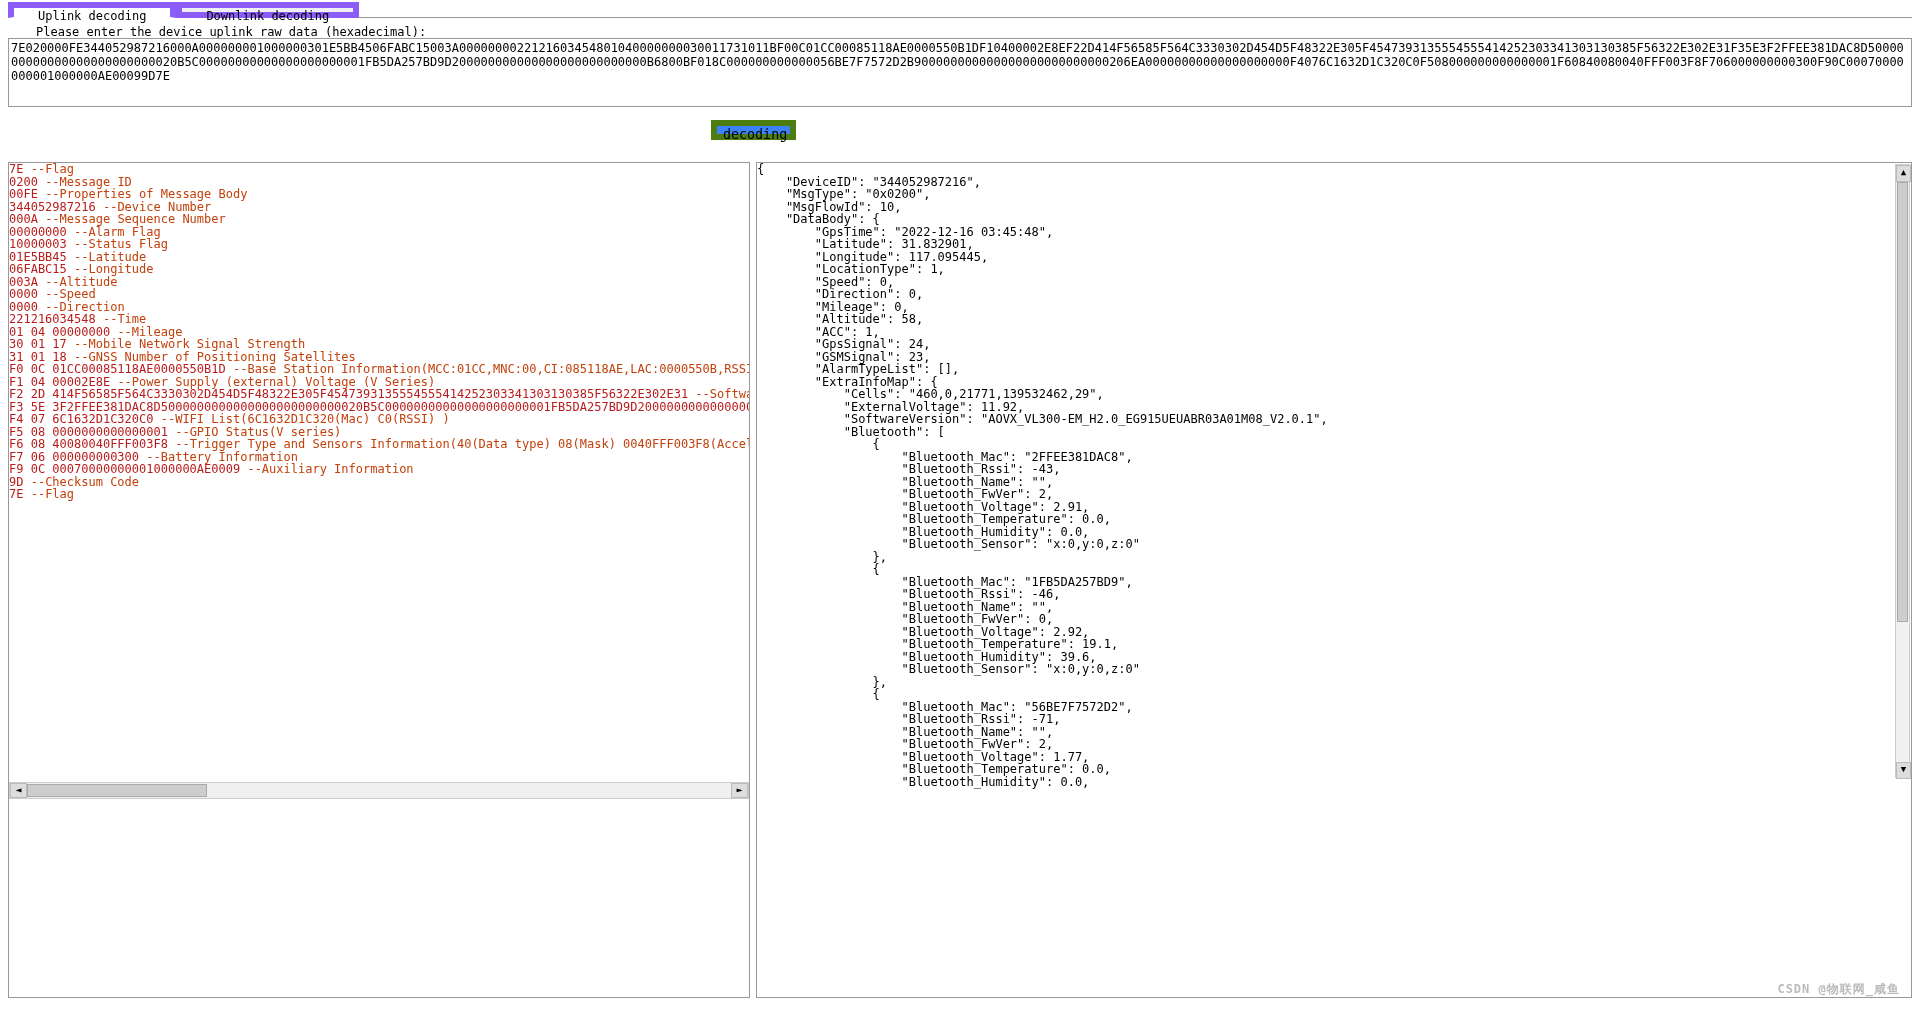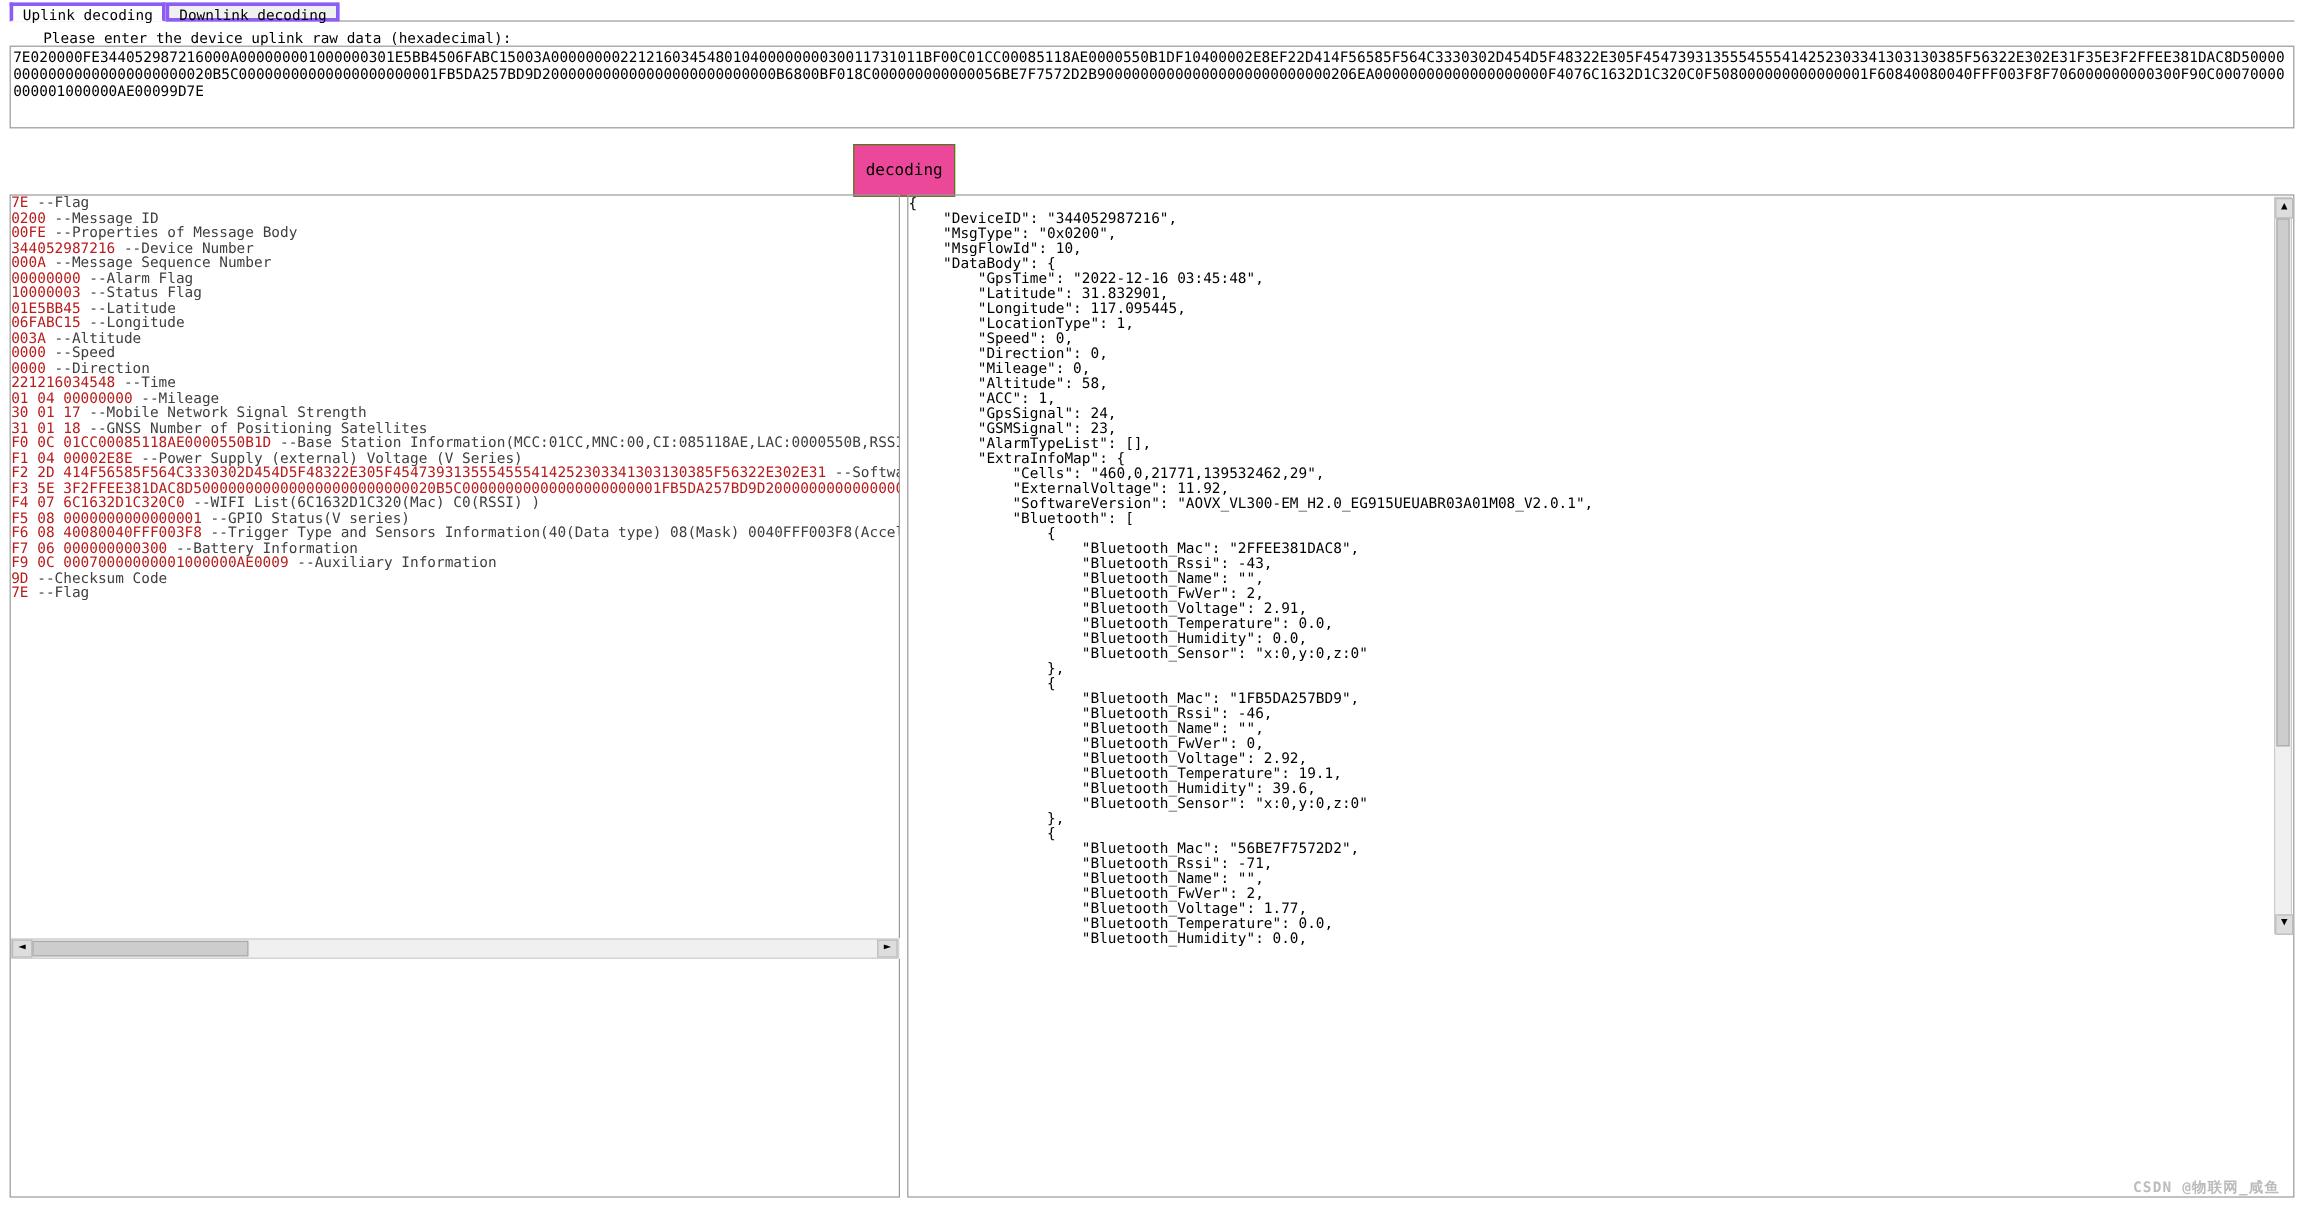--- a/index.html
+++ b/index.html
@@ -1,27 +1,27 @@
 <!DOCTYPE html>
 <html><head>
 <meta charset="utf-8">
 <style>
   html, body { margin:0; padding:0; width:1920px; height:1018px; background:#ffffff; font-family:"SimSun","NSimSun",monospace; font-size:12px; color:#000; overflow:hidden; }
   .tabs { position:absolute; left:8px; top:2px; height:16px; display:flex; }
-  .tab { border:3px solid #8b5cf6; padding:1px 8px; background:#f0f0f0; margin-right:0px; cursor:pointer; position:relative; }
+  .tab { border:6px solid #8b5cf6; padding:1px 24px; background:#f0f0f0; margin-right:0px; cursor:pointer; position:relative; }
   .tab.active { background:#fff; border-bottom:1px solid #fff; z-index:2; }
   .tab-line { position:absolute; left:8px; right:8px; top:17px; border-top:1px solid #999; }
   .prompt { position:absolute; left:36px; top:25px; }
   .hex-input { position:absolute; left:8px; top:38px; right:8px; height:63px; border:1px solid #999; background:#fff; padding:2px 2px; font-family:inherit; font-size:12px; white-space:normal; word-break:break-all; overflow:hidden; resize:none; }
-  .decode-btn { position:absolute; left:711px; top:120px; width:85px; height:44px; border:1px solid #4d7c0f; background:#ec4899; cursor:pointer; font-family:inherit; }
+  .decode-btn { position:absolute; left:711px; top:120px; width:85px; height:20px; border:6px solid #4d7c0f; background:#3b82f6; cursor:pointer; font-family:inherit; }
   .left-panel { position:absolute; left:8px; top:162px; width:740px; bottom:20px; border:1px solid #999; overflow:auto; padding:0; white-space:pre; font-family:"SimSun","NSimSun",monospace; }
   .right-panel { position:absolute; left:756px; top:162px; right:8px; bottom:20px; border:1px solid #999; overflow:auto; padding:0; white-space:pre; font-family:"SimSun","NSimSun",monospace; }
   .ln { line-height:12.5px; height:12.5px; }
   .g { color:#b91c1c; }
-  .b { color:#404040; }
+  .b { color:#c2410c; }
   .watermark { position:absolute; right:20px; bottom:20px; color:#bbb; font-size:12px; font-weight:bold; letter-spacing:1px; }
   .hscroll { position:absolute; left:9px; top:782px; width:738px; height:15px; border:1px solid #ccc; background:#f0f0f0; display:flex; align-items:center; }
   .hscroll .arrow { width:15px; height:13px; background:#ddd; border:1px solid #bbb; text-align:center; line-height:11px; font-size:10px; }
   .hscroll .track { flex:1; height:13px; position:relative; }
   .hscroll .thumb { position:absolute; left:0; top:0; width:180px; height:13px; background:#cdcdcd; border:1px solid #aaa; box-sizing:border-box; }
   .rscroll { position:absolute; right:10px; top:164px; width:15px; height:614px; border:1px solid #ccc; background:#f0f0f0; box-sizing:border-box; }
   .rscroll .arrow { width:13px; height:15px; background:#ddd; border:1px solid #bbb; margin:auto; font-size:9px; text-align:center; line-height:12px; }
   .rscroll .track { height:580px; position:relative; }
   .rscroll .thumb { position:absolute; left:0; top:0; width:11px; height:440px; background:#cdcdcd; border:1px solid #aaa; box-sizing:border-box; margin:0 1px; }
 </style>

